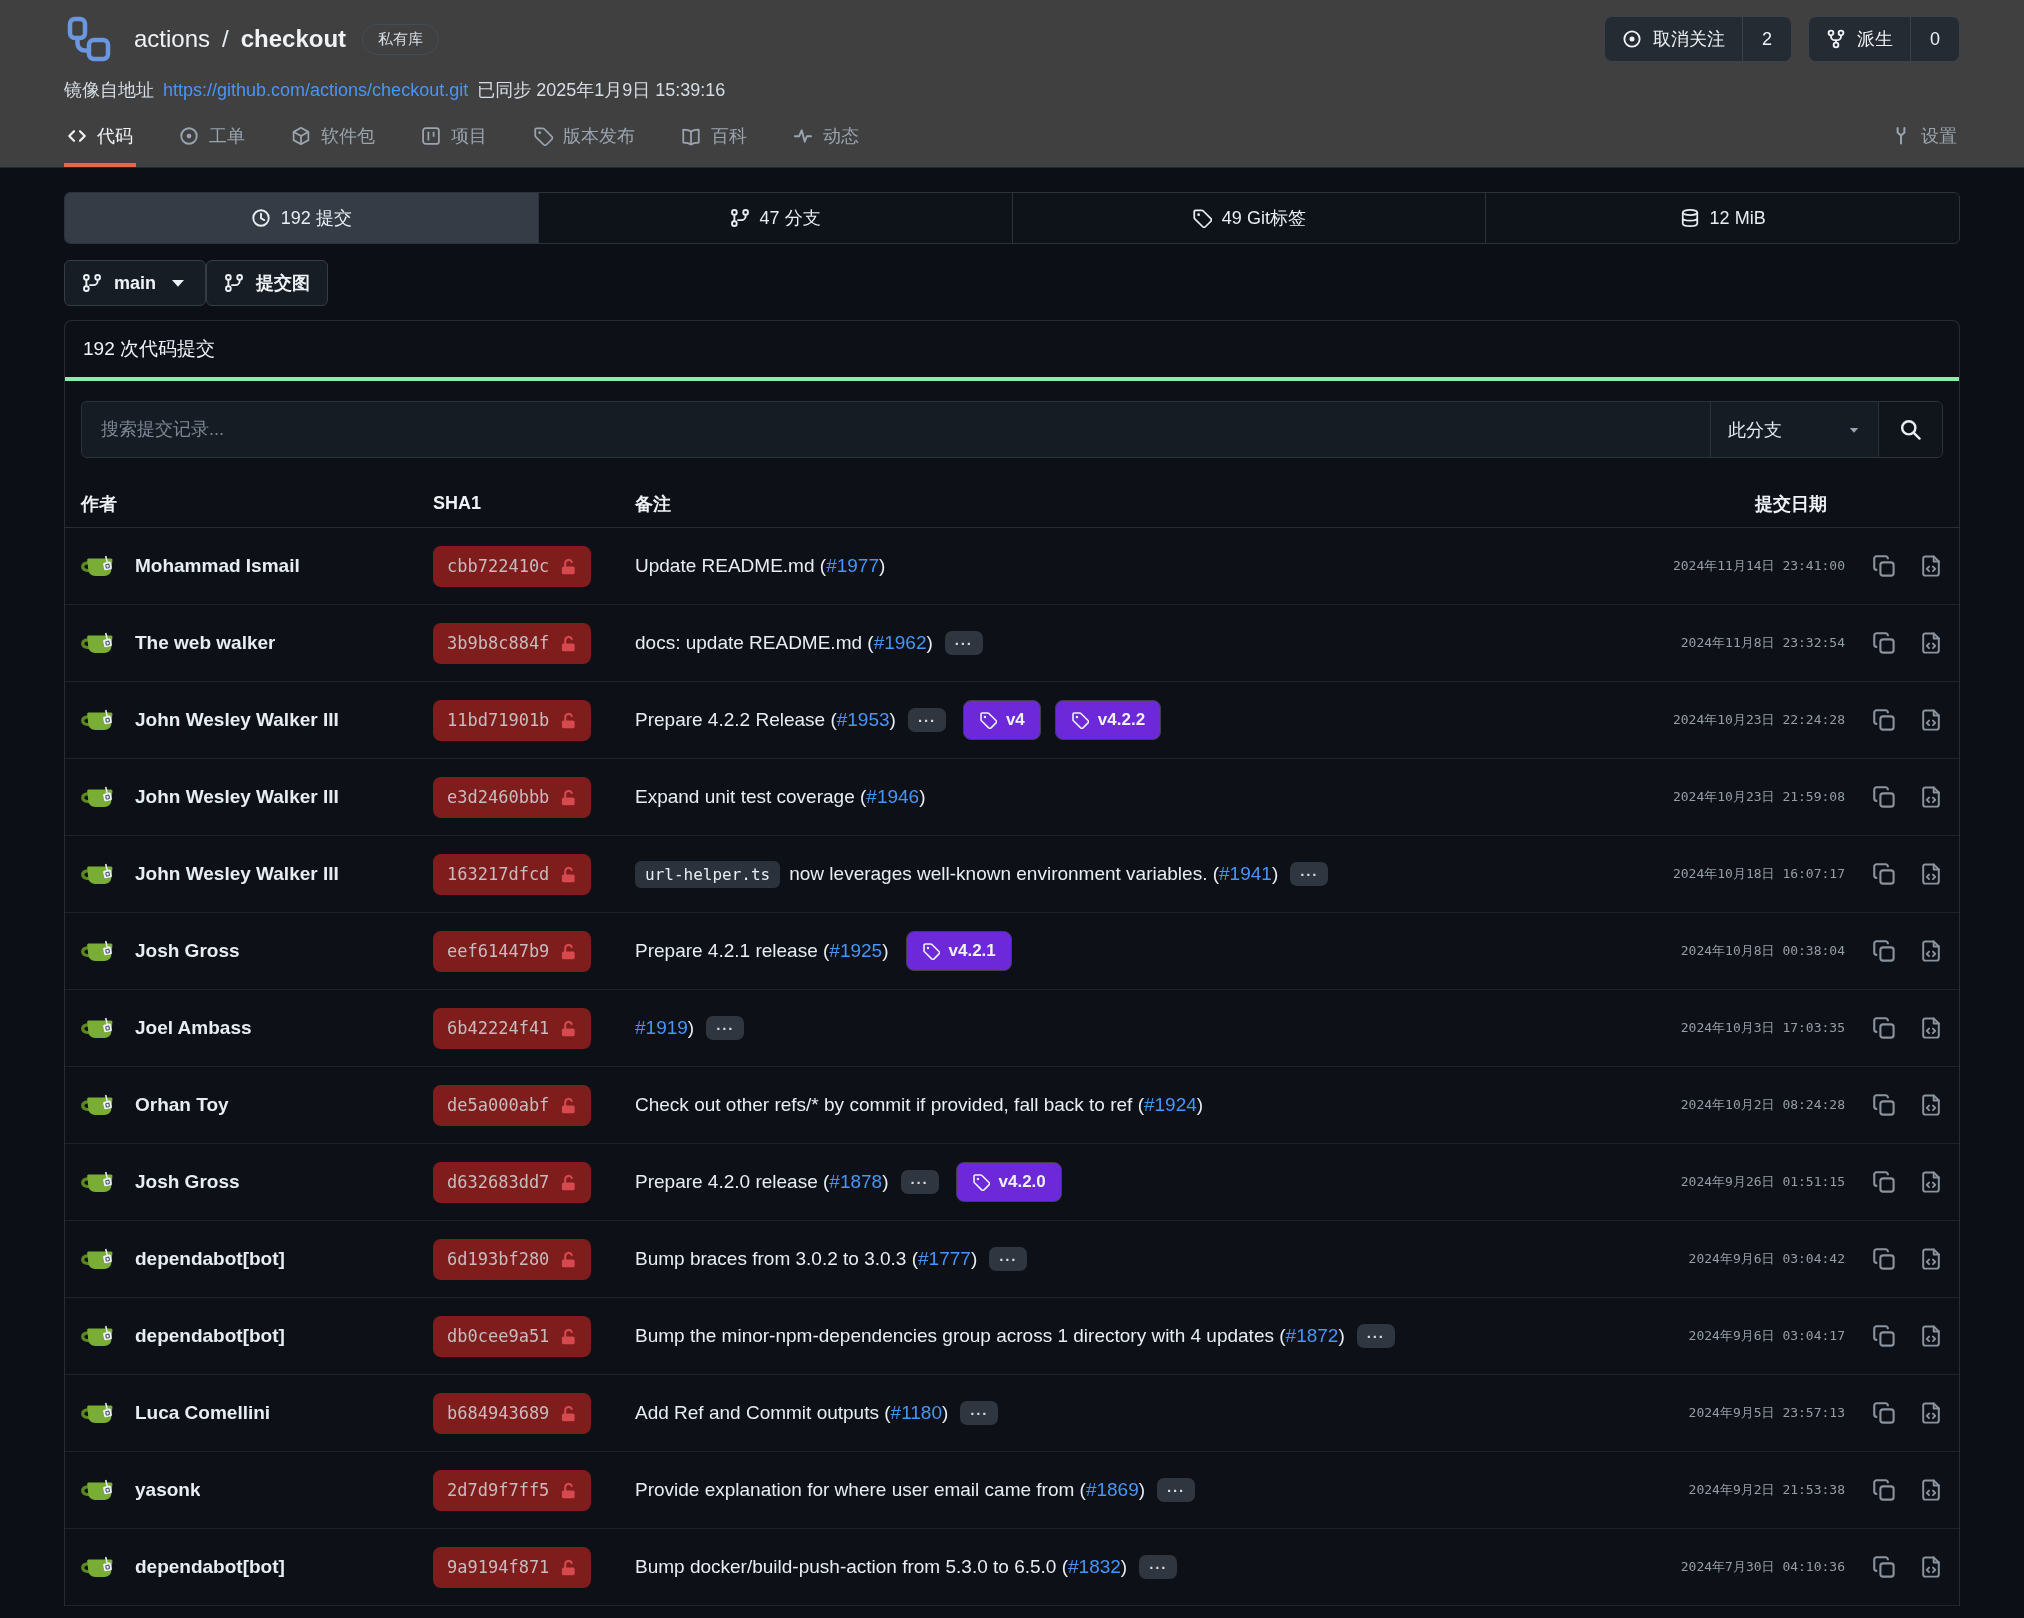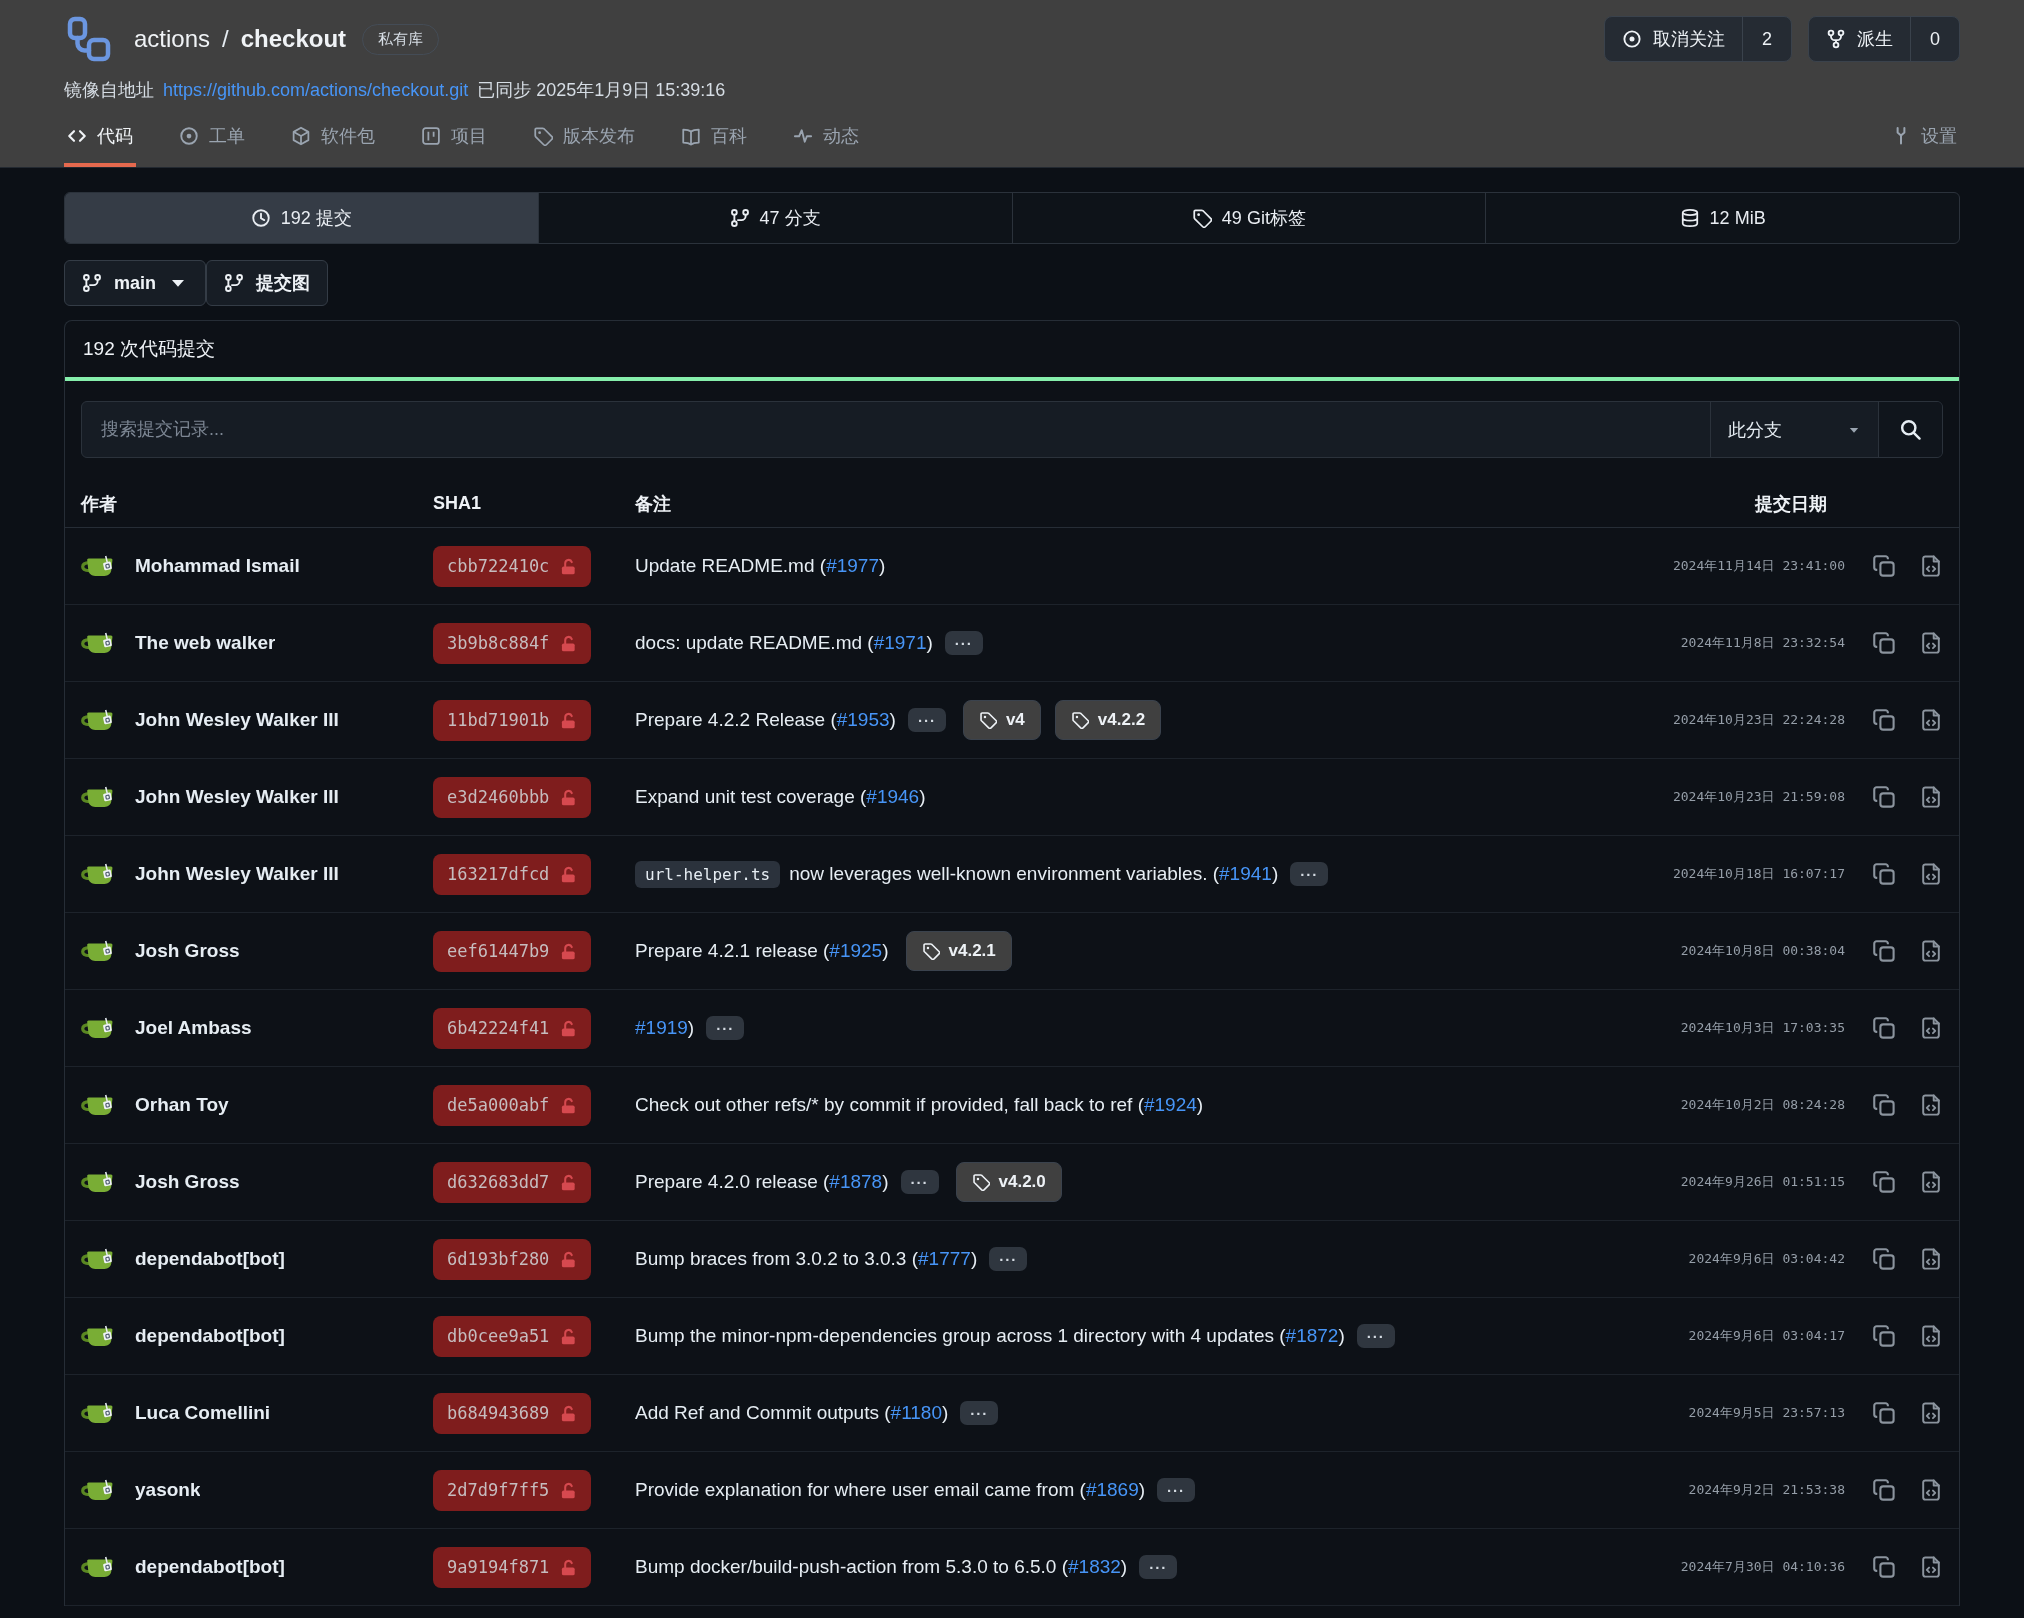--- a/index.html
+++ b/index.html
@@ -94,21 +94,21 @@
   .cell-msg { flex:1; min-width:0; display:flex; align-items:center; font-size:19px;
     color:#e6edf3; white-space:nowrap; overflow:hidden; }
   .msg-link { color:#4795f7; text-decoration:none; cursor:pointer; }
   .code-chip { font-size:16px; background:#2b323c; color:#e6edf3; padding:4px 10px;
     border-radius:6px; margin-right:9px; }
   .ellipsis-btn { margin-left:12px; background:#2f363f; color:#d4dbe2; border:none;
     border-radius:7px; padding:0 10px; height:24px; display:inline-flex; align-items:center;
     font-size:15px; font-weight:700; letter-spacing:1px; cursor:pointer; }
   .tag-list { display:inline-flex; gap:14px; margin-left:17px; }
   .tag-btn { display:inline-flex; align-items:center; gap:9px; height:40px; padding:0 15px;
-    border:1px solid #3a424d; background:#404040; border-radius:8px; font-size:17px;
+    border:1px solid #3a424d; background:#6d28d9; border-radius:8px; font-size:17px;
     font-weight:600; color:#eef2f6; cursor:pointer; }
   .tag-btn svg { width:18px; height:18px; }
   .cell-date { flex:0 0 auto; margin-left:auto; display:flex; align-items:center; color:#959ea8; }
   .date-text { font-size:13px; white-space:pre; }
   .icon-btn { background:none; border:none; color:#8b949e; cursor:pointer; display:flex; align-items:center; }
   .icon-copy { margin-left:27px; }
   .icon-file { margin-left:23px; }
   .icon-btn svg { width:24px; height:24px; }
 </style>
 </head>
@@ -420,21 +420,21 @@
       <span class="sha-badge">
         <span class="mono">3b9b8c884f</span>
         <svg viewBox="0 0 16 16">
                 <use href="#i-lock-open"></use>
               </svg>
       </span>
     </div>
     <div class="cell-msg">
 
       <span>docs: update README.md (</span>
-      <a class="msg-link">#1971</a>
+      <a class="msg-link">#1962</a>
       <span>)</span>
       <button class="ellipsis-btn">···</button>
 
     </div>
     <div class="cell-date">
       <span class="date-text mono">2024年11月8日 23:32:54</span>
       <button class="icon-btn icon-copy">
         <svg viewBox="0 0 16 16">
                 <use href="#i-copy"></use>
               </svg>

